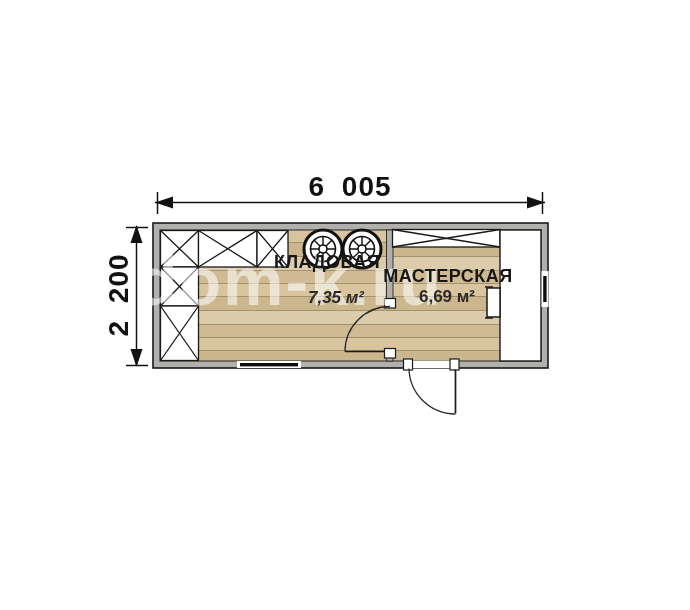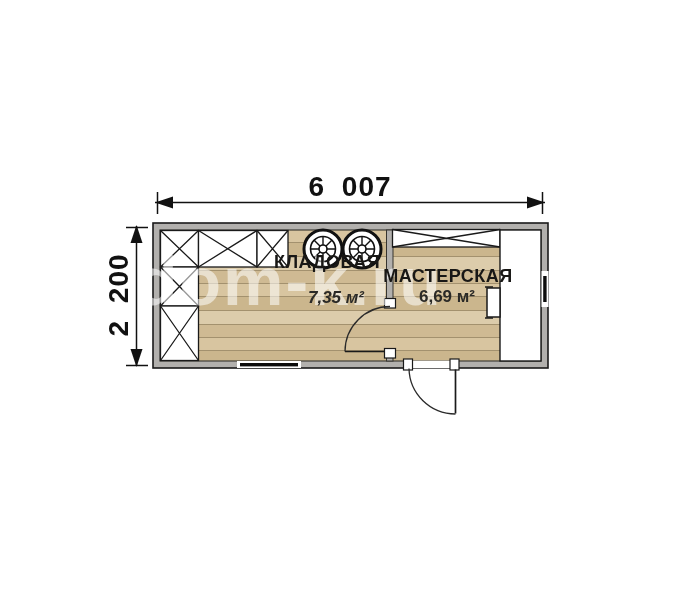--- a/index.html
+++ b/index.html
@@ -145,21 +145,21 @@
       <path d="M136.5,226 L136.5,366" stroke-width="1.5"></path>
       <path d="M126,227.5 L148,227.5" stroke-width="1.5"></path>
       <path d="M126,365.5 L148,365.5" stroke-width="1.5"></path>
       <path d="M136.5,225 L130.5,243 L142.5,243 Z" fill="#111111" stroke="none"></path>
       <path d="M136.5,367 L130.5,349 L142.5,349 Z" fill="#111111" stroke="none"></path>
     </g>
   </svg>
 
   <div class="watermark">dom-k.ru</div>
 
-  <div class="label dim-label" style="left:350px;top:187px;">6 007</div>
+  <div class="label dim-label" style="left:350px;top:187px;">6 005</div>
   <div class="label dim-label dim-label-v" style="left:119px;top:295px;">2 200</div>
 
   <div class="label room-name" style="left:327px;top:262px;">КЛАДОВАЯ</div>
   <div class="label room-area" style="left:336px;top:298px;font-style:italic;">7,35 м²</div>
   <div class="label room-name" style="left:448px;top:276px;">МАСТЕРСКАЯ</div>
   <div class="label room-area" style="left:447px;top:297px;">6,69 м²</div>
 
 </div>
 
 </body></html>

